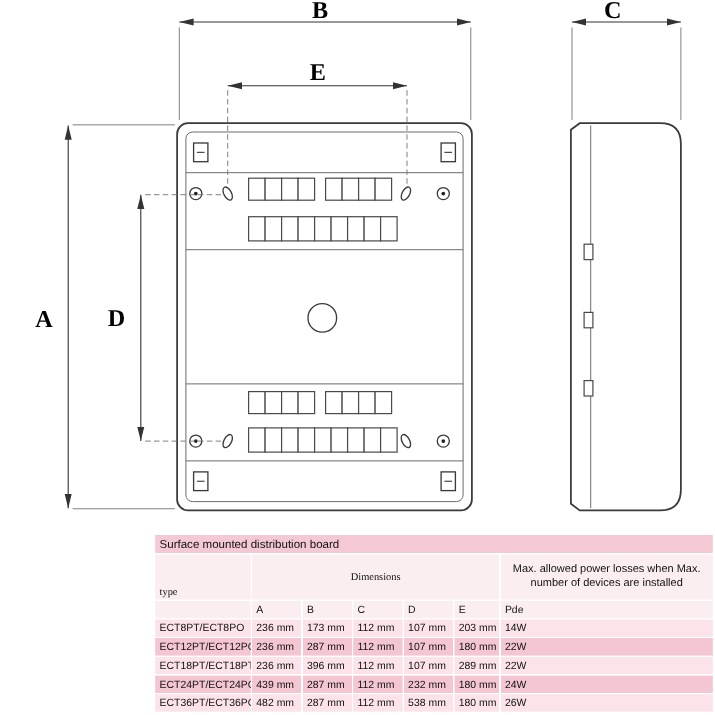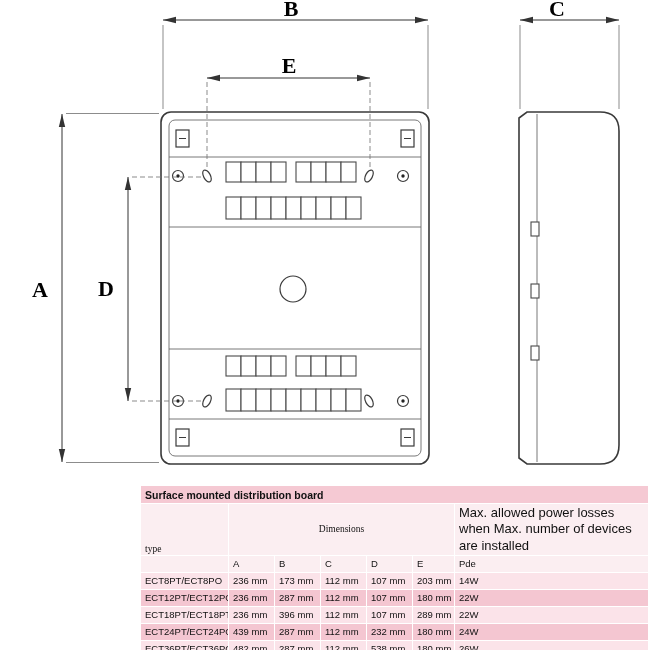--- a/index.html
+++ b/index.html
@@ -18,27 +18,27 @@
   .ext   { stroke:#777; stroke-width:0.85; }
   .extd  { stroke:#777; stroke-width:0.85; stroke-dasharray:5 3; }
   .dimlbl{ font:bold 22px "Liberation Serif", serif; fill:#000; }
 
   table.spec {
     position:absolute; left:140px; top:485px; width:508px;
     border-collapse:collapse; table-layout:fixed;
     font-size:9.5px; color:#111;
   }
   table.spec td { border:1px solid #fff; padding:1px 4px; overflow:hidden; white-space:nowrap; }
-  tr.title-row td { background:var(--title-bg,#f5c9d3); font-weight:bold; font-size:10.5px; height:15px; }
+  tr.title-row td { background:var(--title-bg,#f5c9d3); font-weight:normal; font-size:10.5px; height:15px; }
   tr.h1 td, tr.h2 td { background:var(--header-bg,#fbeef1); }
   tr.h1 { height:42px; }
   tr.h2 td { height:14px; }
   td.type-h { vertical-align:bottom;font-family:Liberation Serif, serif; }
   td.dims-h { text-align:center; vertical-align:middle;font-family:Liberation Serif, serif; }
-  td.note { font-size:13px; line-height:1.25; white-space:normal !important; vertical-align:middle; }
+  td.note { font-size:10px; line-height:1.25; white-space:normal !important; vertical-align:middle;text-align:center; }
   tr.r td { height:14px; }
   tr.light td { background:var(--row-light,#fbe3e9); }
   tr.dark  td { background:var(--row-dark,#f4c6d1); }
 </style>
 </head>
 <body>
 
 <div class="page">
 
   <svg class="drawing" width="650" height="480" viewBox="0 0 650 480">

